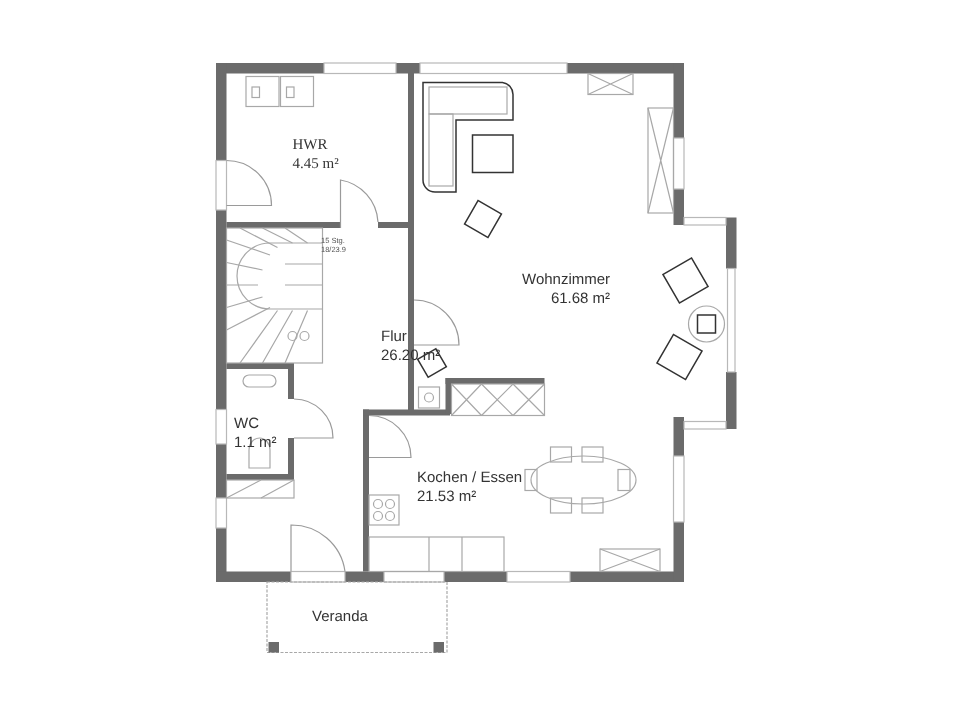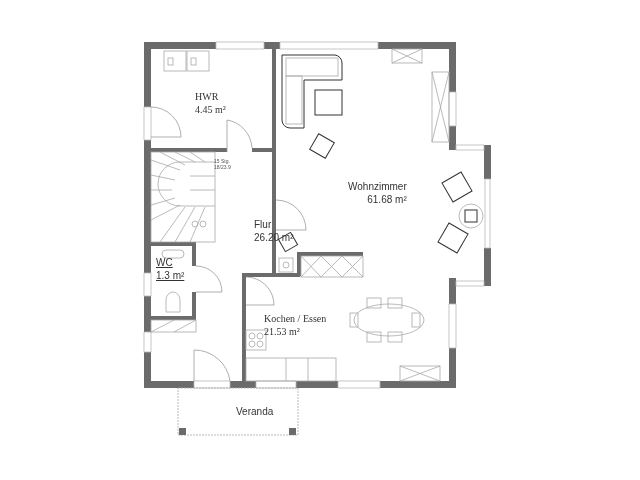--- a/index.html
+++ b/index.html
@@ -158,27 +158,27 @@
   <div>4.45 m²</div>
 </div>
 <div class="small" style="left:214px; top:158px;">
   <div>15 Stg.</div>
   <div>18/23.9</div>
 </div>
 <div class="lbl" style="left:218px; top:218px;margin-left:36px;">
   <div>Flur</div>
   <div>26.20 m²</div>
 </div>
-<div class="lbl" style="left:156px; top:256px;text-decoration:underline;">
+<div class="lbl" style="left:156px; top:276px;">
   <div>WC</div>
-  <div>1.3 m²</div>
+  <div>1.1 m²</div>
 </div>
 <div class="lbl" style="left:348px; top:180px;text-align:right;">
   <div>Wohnzimmer</div>
   <div>61.68 m²</div>
 </div>
-<div class="lbl" style="left:264px; top:312px;font-family:Liberation Serif, serif;">
+<div class="lbl" style="left:278px; top:312px;">
   <div>Kochen / Essen</div>
   <div>21.53 m²</div>
 </div>
-<div class="lbl" style="left:236px; top:405px;">
+<div class="lbl" style="left:208px; top:405px;">
   <div>Veranda</div>
 </div>
 
 </body></html>

